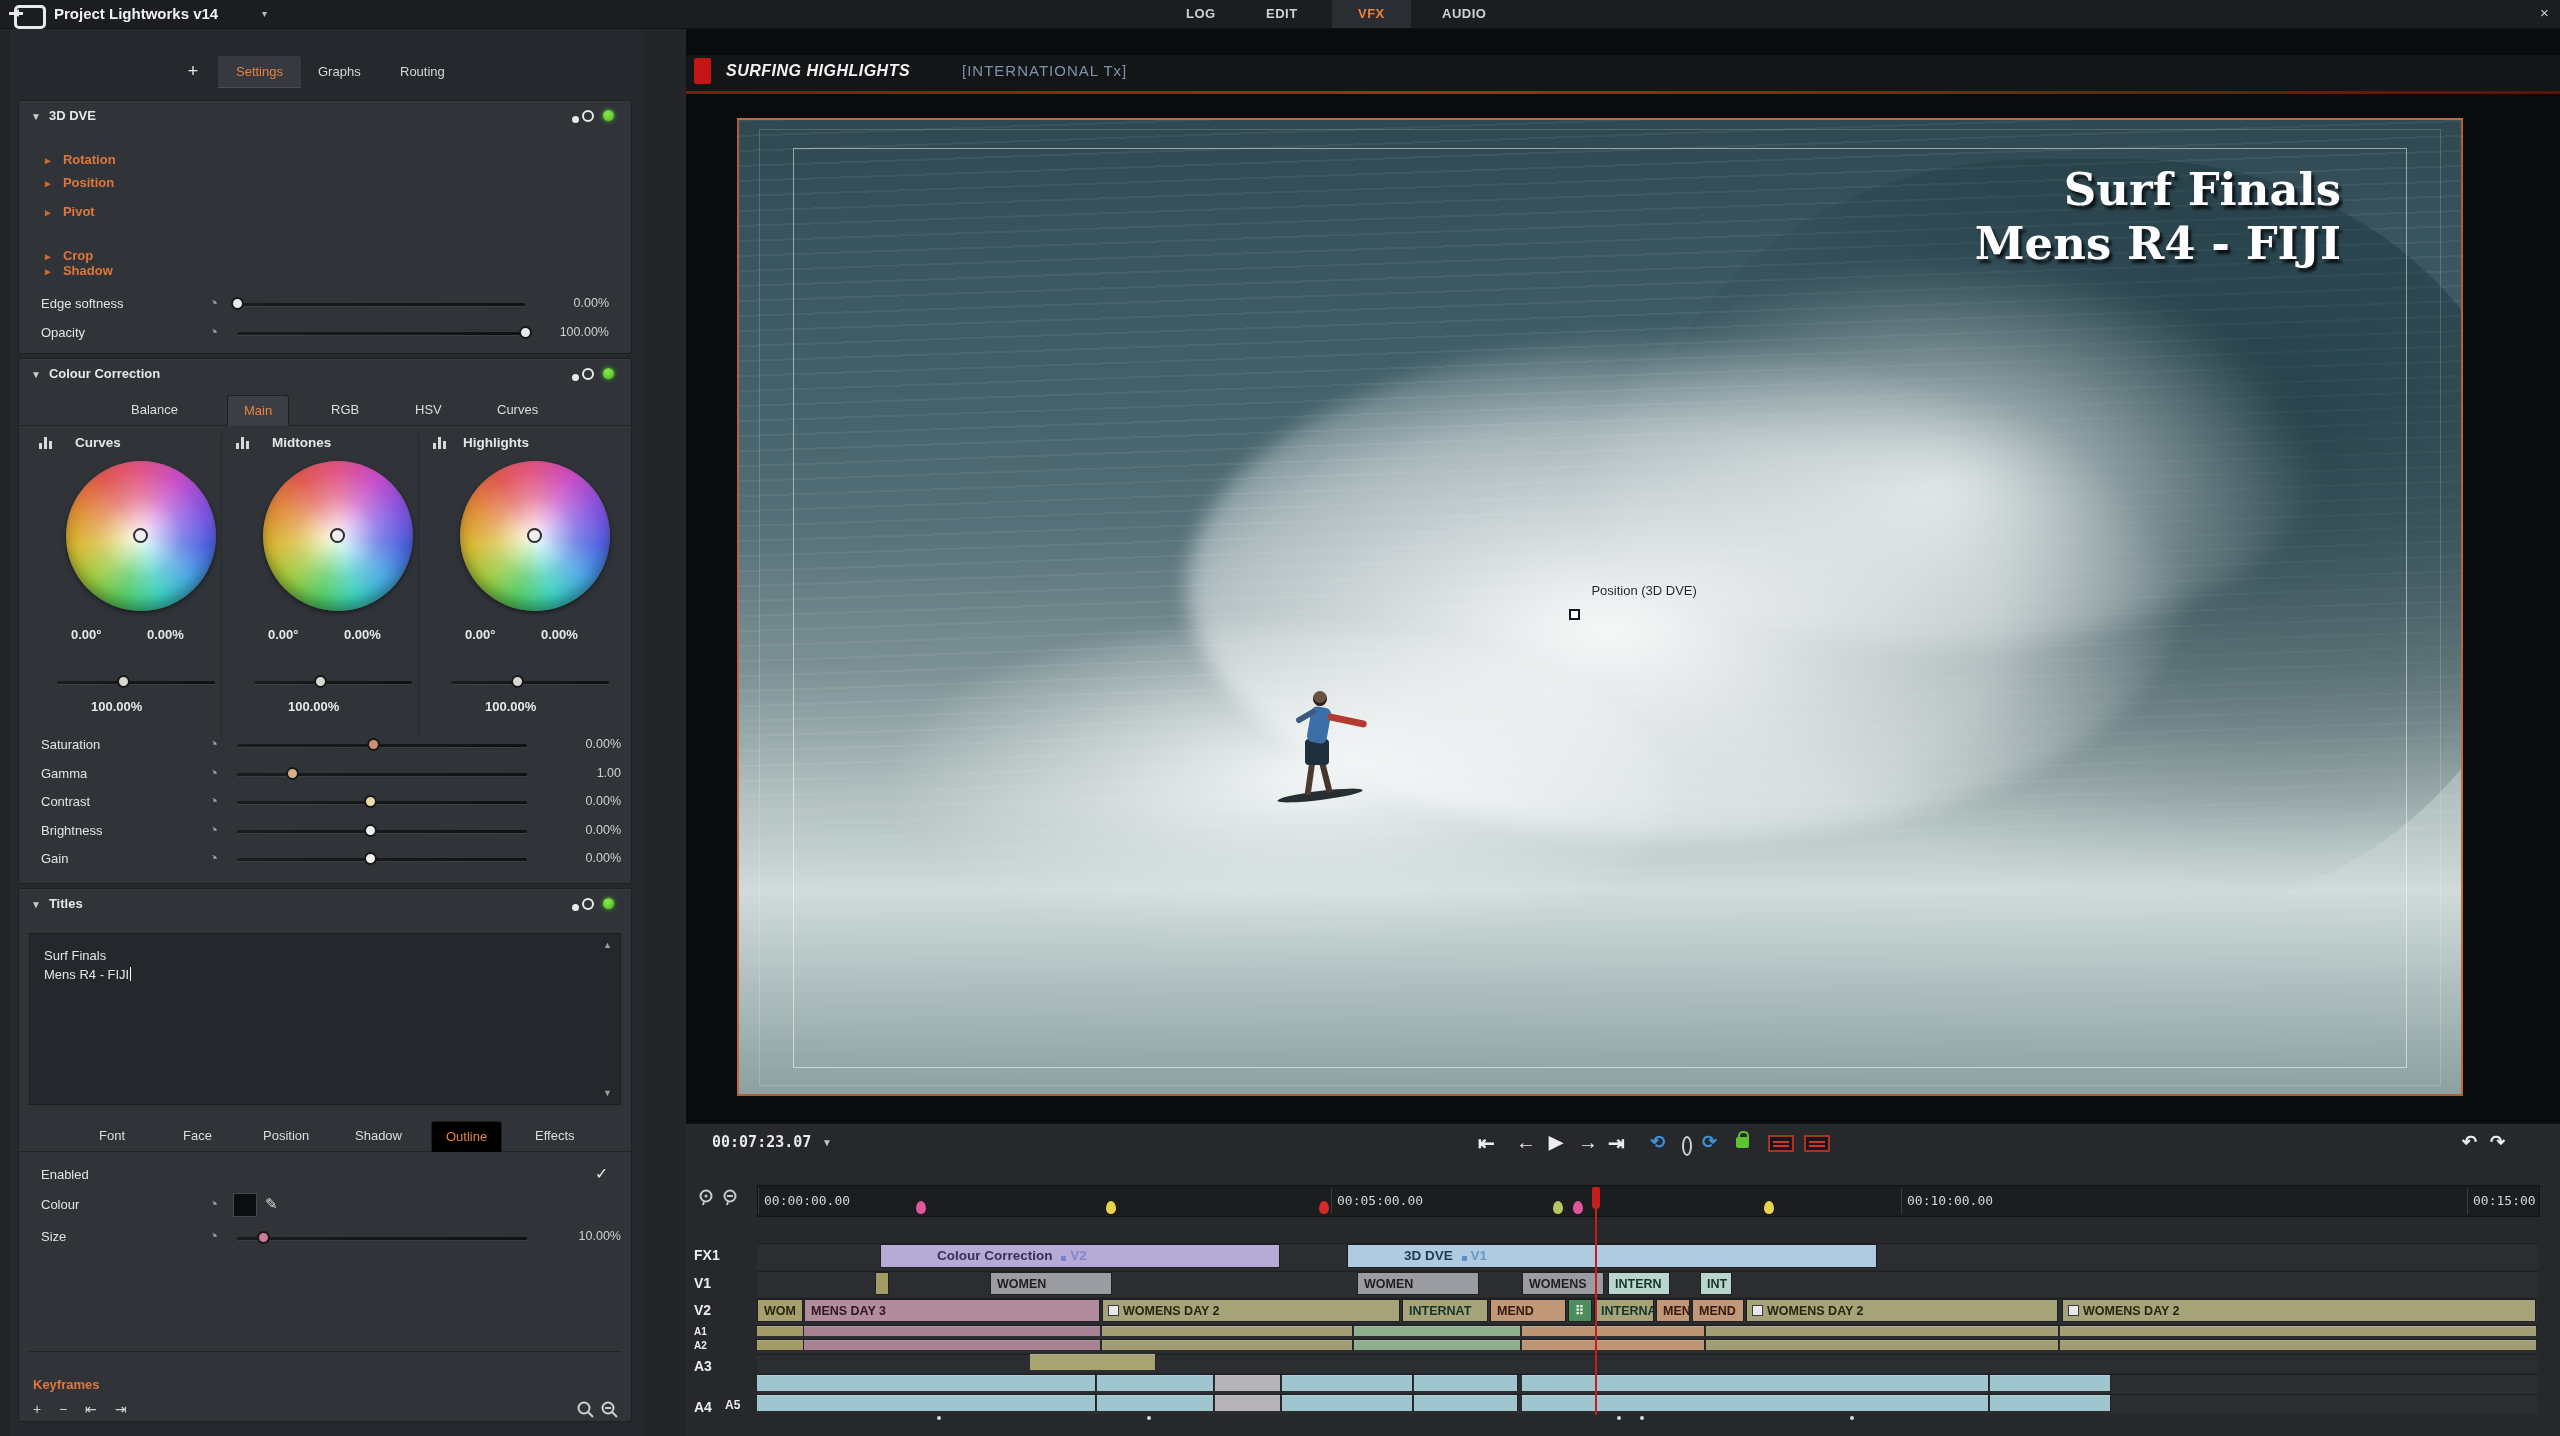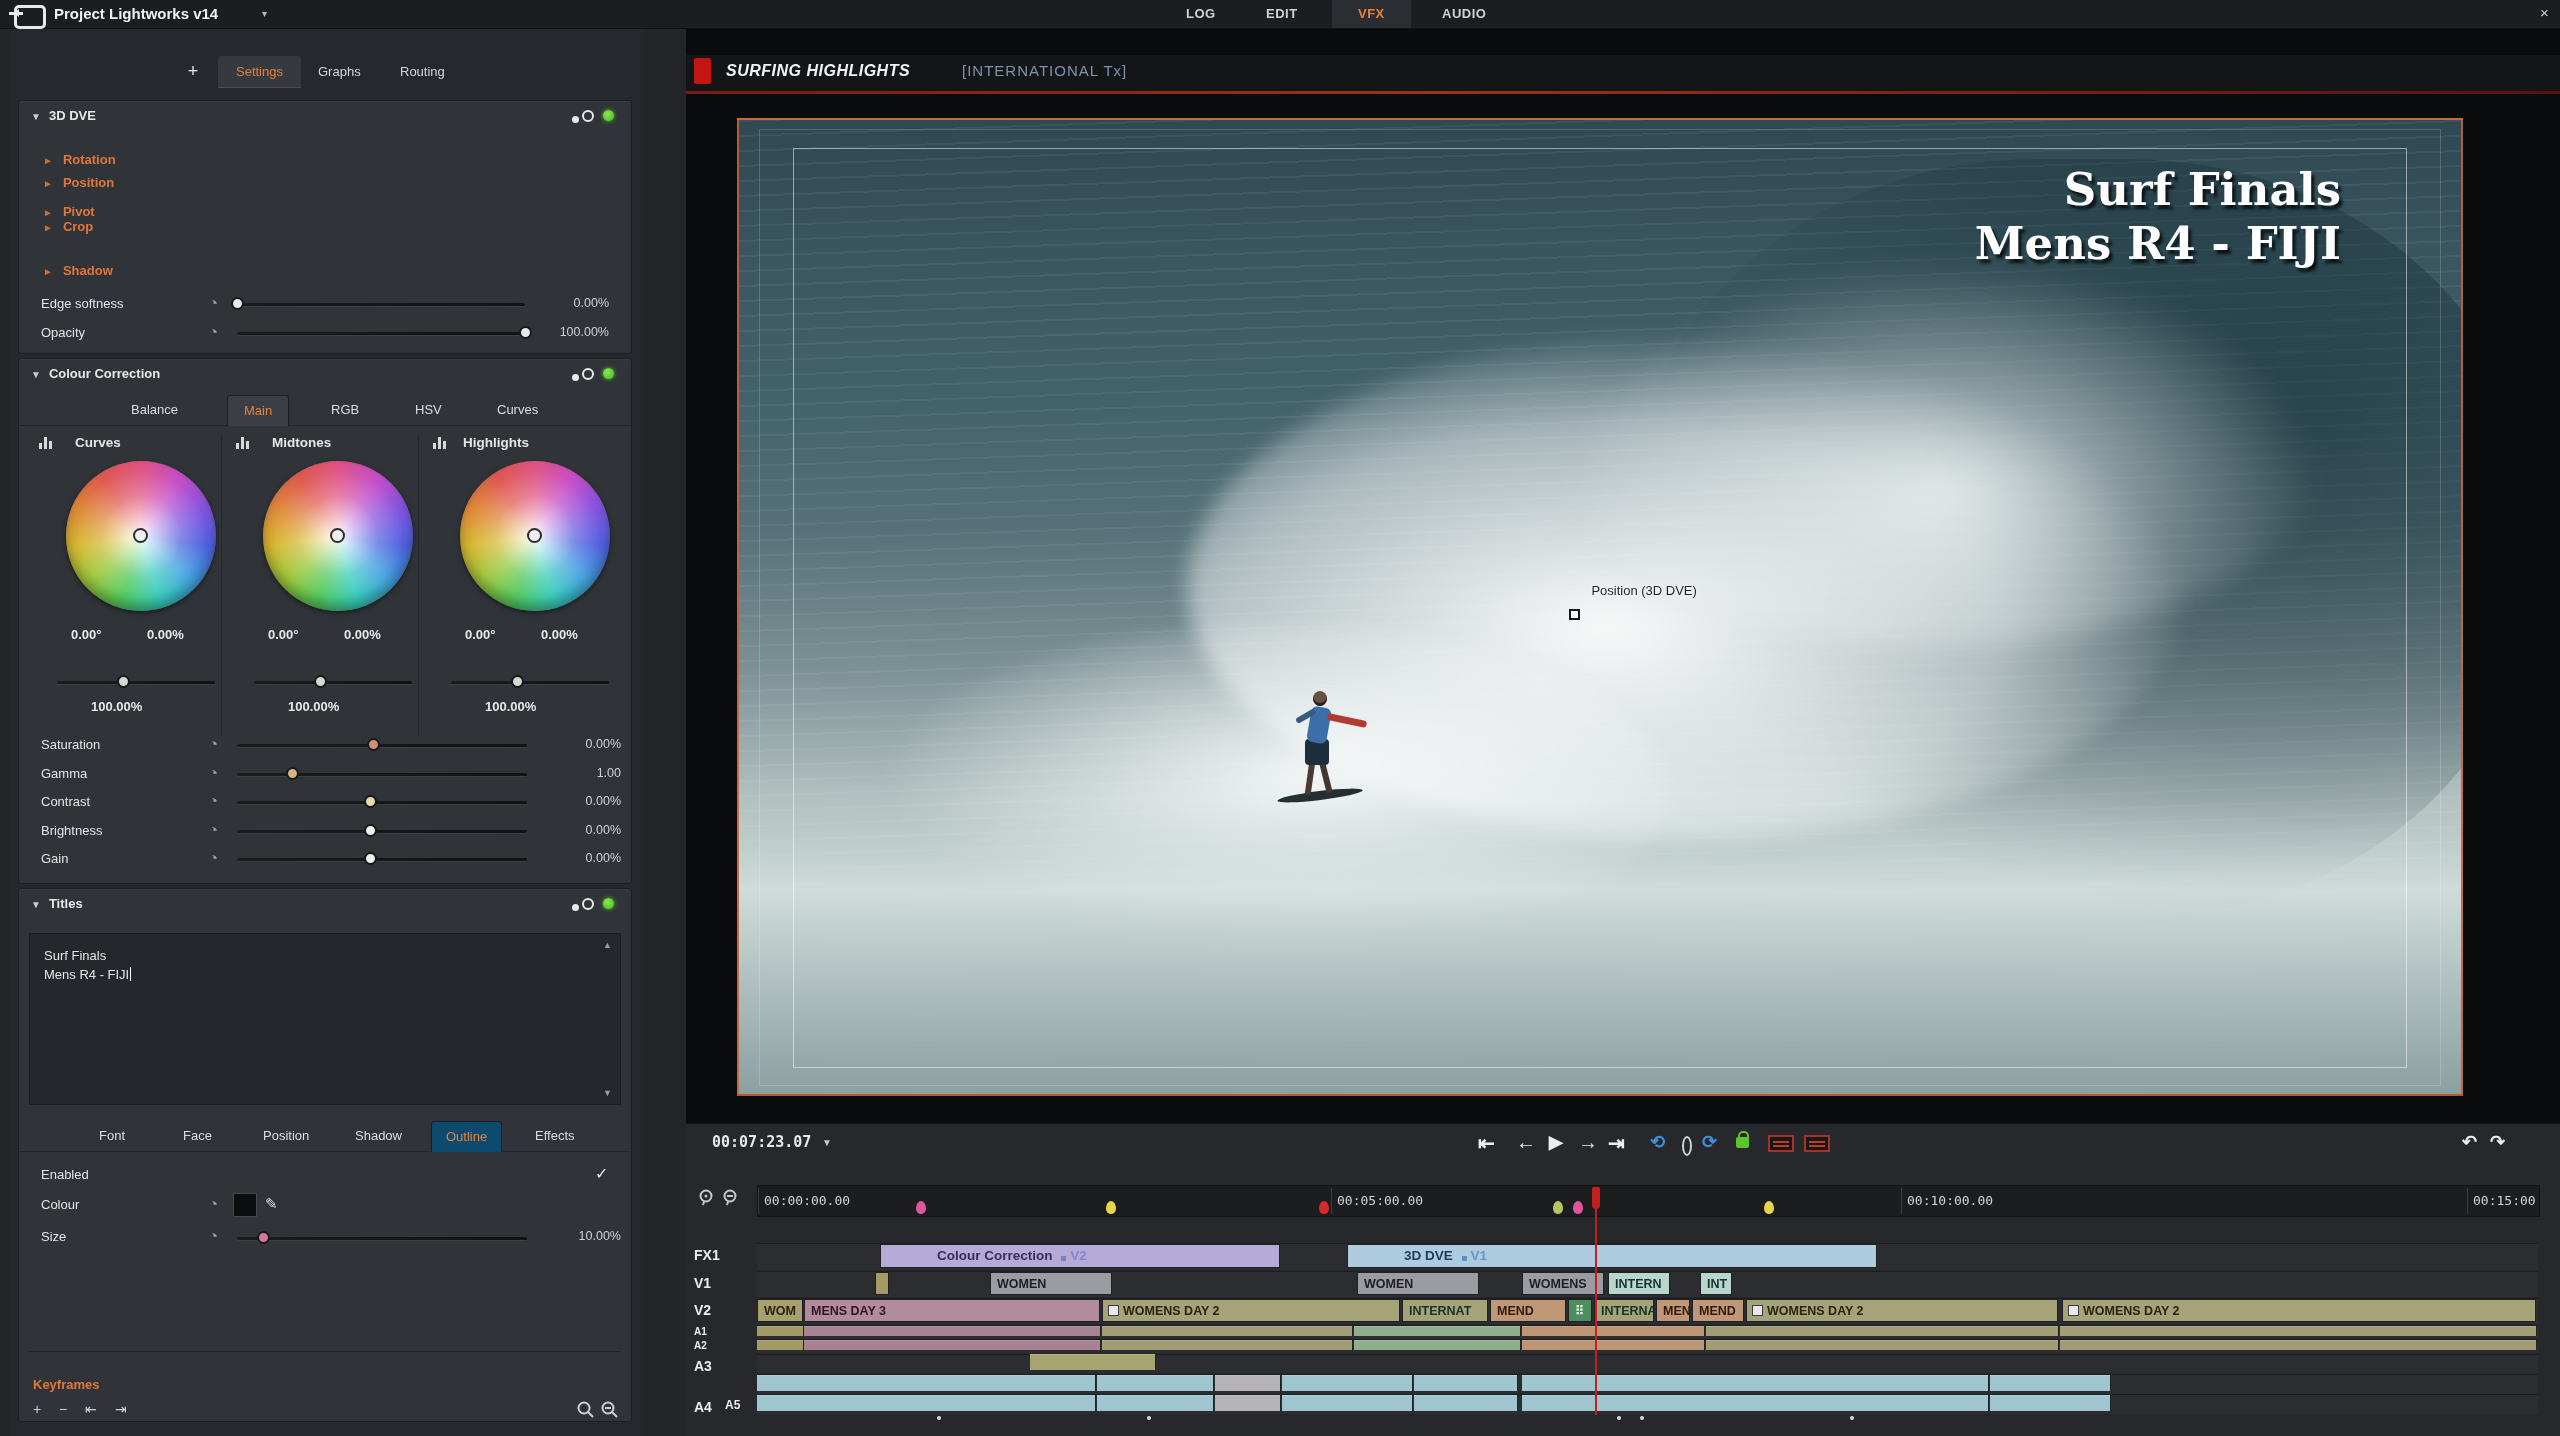--- a/index.html
+++ b/index.html
@@ -48,21 +48,21 @@
   .hist-icon i{position:absolute;bottom:0;width:3px;background:#d7d8da;}
   .wheel-lab{position:absolute;font-size:13.5px;font-weight:bold;color:#e4e5e7;}
   .wval{position:absolute;font-size:13px;font-weight:bold;color:#e6e7e9;}
   
   #title-textarea{position:absolute;left:10px;top:44px;width:590px;height:170px;background:#24272b;border:1px solid #1a1c1f;}
   #title-textarea .t1{position:absolute;left:14px;top:14px;font-size:13px;color:#e4e5e7;}
   #title-textarea .t2{position:absolute;left:14px;top:33px;font-size:13px;color:#e4e5e7;}
   .cursor{display:inline-block;width:1px;height:14px;background:#fff;vertical-align:-2px;margin-left:1px;}
   .scr{position:absolute;right:8px;font-size:9px;color:#9b9ea2;}
   .ttab{position:absolute;top:0;height:30px;line-height:30px;padding:0 14px;font-size:13px;color:#dcdde0;}
-  .ttab.active{background:#0c4a6e;color:#e8813c;border-radius:3px 3px 0 0;border:1px solid #1d1f22;border-bottom:none;}
+  .ttab.active{background:#000000;color:#e8813c;border-radius:3px 3px 0 0;border:1px solid #1d1f22;border-bottom:none;}
   #colour-swatch{position:absolute;left:214px;top:-4px;width:22px;height:22px;background:#0c0d0e;border:1px solid #45484d;}
   #colour-pencil{position:absolute;left:246px;top:-2px;font-size:15px;color:#d8d9db;}
   #enabled-check{position:absolute;left:576px;top:-3px;font-size:16px;color:#e8e9eb;}
   #keyframes-label{position:absolute;left:14px;font-size:13px;font-weight:bold;color:#e0763a;}
   .kf-btn{position:absolute;font-size:14px;color:#cfd1d4;}
   .mag{position:absolute;width:18px;height:18px;}
   
   #viewer-bg{left:686px;top:29px;width:1874px;height:1094px;background:#0a0b0c;}
   #viewer-tabbar{left:686px;top:55px;width:1874px;height:36px;background:#141517;}
   #viewer-tab-icon{left:694px;top:58px;width:17px;height:26px;background:#c41414;border-radius:2px;}
@@ -159,21 +159,21 @@
     <div class="sec-head"><span class="tri">▼</span><span>3D DVE</span></div>
     <div class="nodes-icon" style="left:552px;">
         <i class="n1"></i>
         <i class="n2"></i>
       </div>
     <div class="led" style="left:584px;"></div>
     <div id="dve-items">
         <div class="dve-item" style="top: 51px;"><span class="arr">►</span>Rotation</div>
         <div class="dve-item" style="top: 73.5px;"><span class="arr">►</span>Position</div>
         <div class="dve-item" style="top: 103px;"><span class="arr">►</span>Pivot</div>
-        <div class="dve-item" style="top: 118px; text-align: center;"><span class="arr">►</span>Crop</div>
+        <div class="dve-item" style="top: 147px; text-align: center;"><span class="arr">►</span>Crop</div>
         <div class="dve-item" style="top: 162px;"><span class="arr">►</span>Shadow</div>
       </div>
     <div id="dve-rows">
         <div class="row-label" style="top: 195px;">Edge softness</div>
         <div class="reset-icon" style="left: 190px; top: 193px;">◔</div>
         <div class="slider-track" style="left: 218px; top: 202px; width: 288px;"></div>
         <div class="knob" style="left: 212px; top: 196px; background: rgb(232, 233, 234);"></div>
         <div class="row-value" style="left: 500px; top: 195px;">0.00%</div>
         <div class="row-label" style="top: 224px;">Opacity</div>
         <div class="reset-icon" style="left: 190px; top: 222px;">◔</div>

